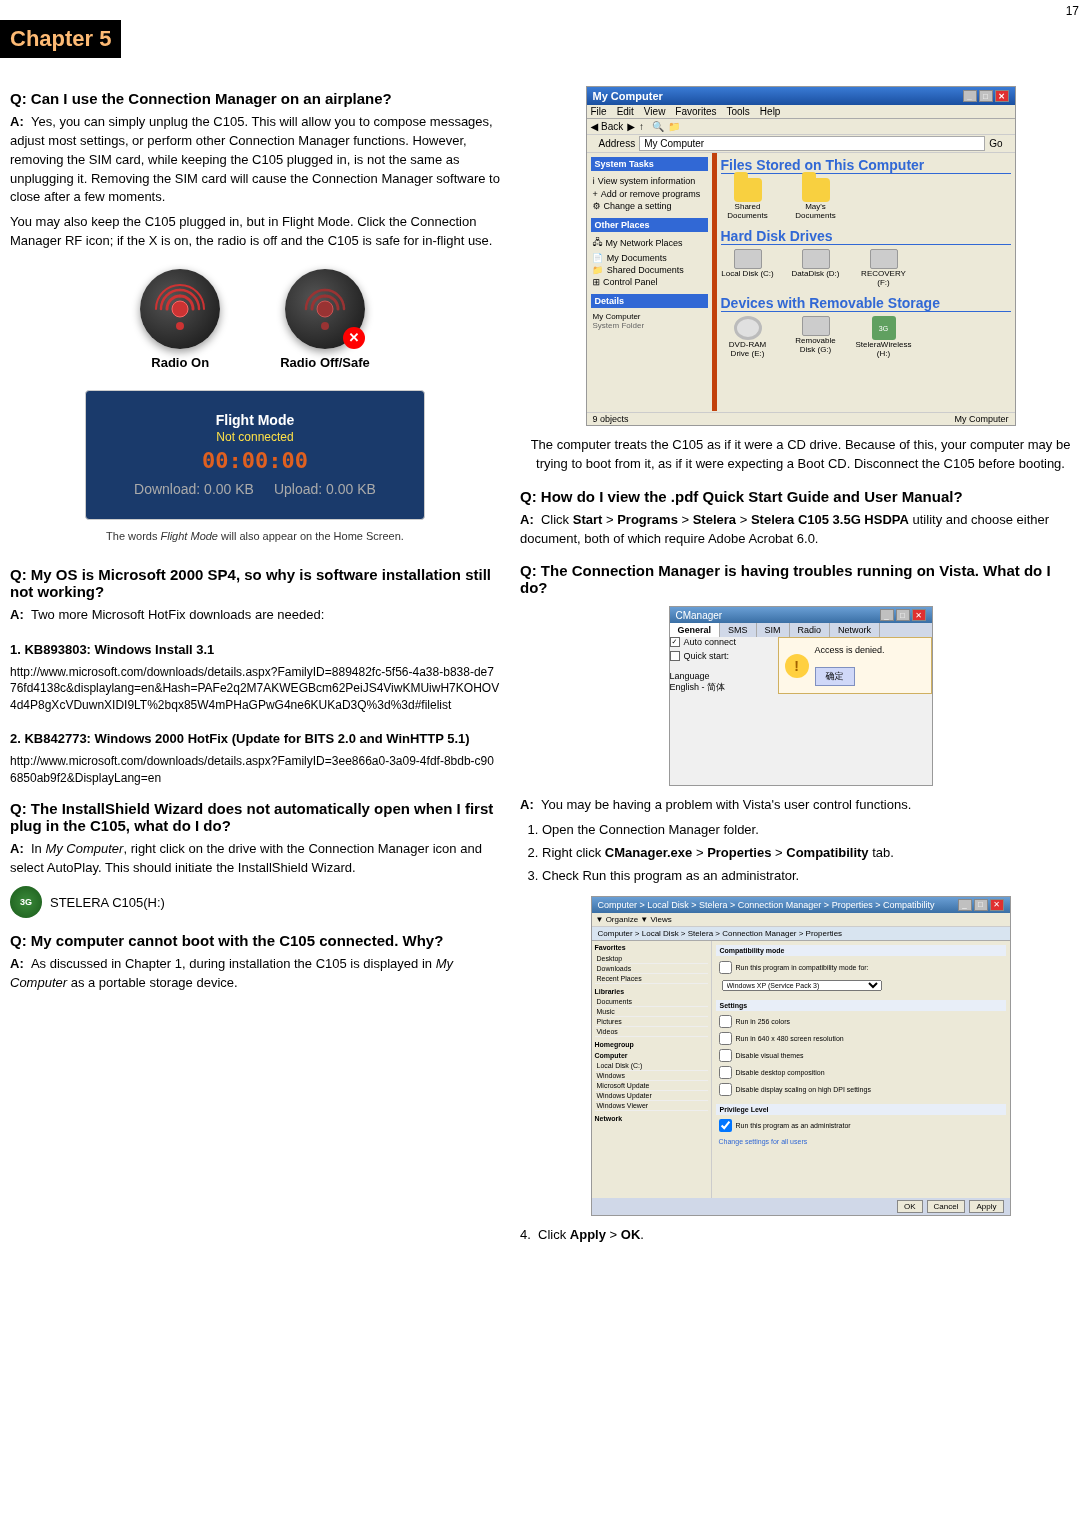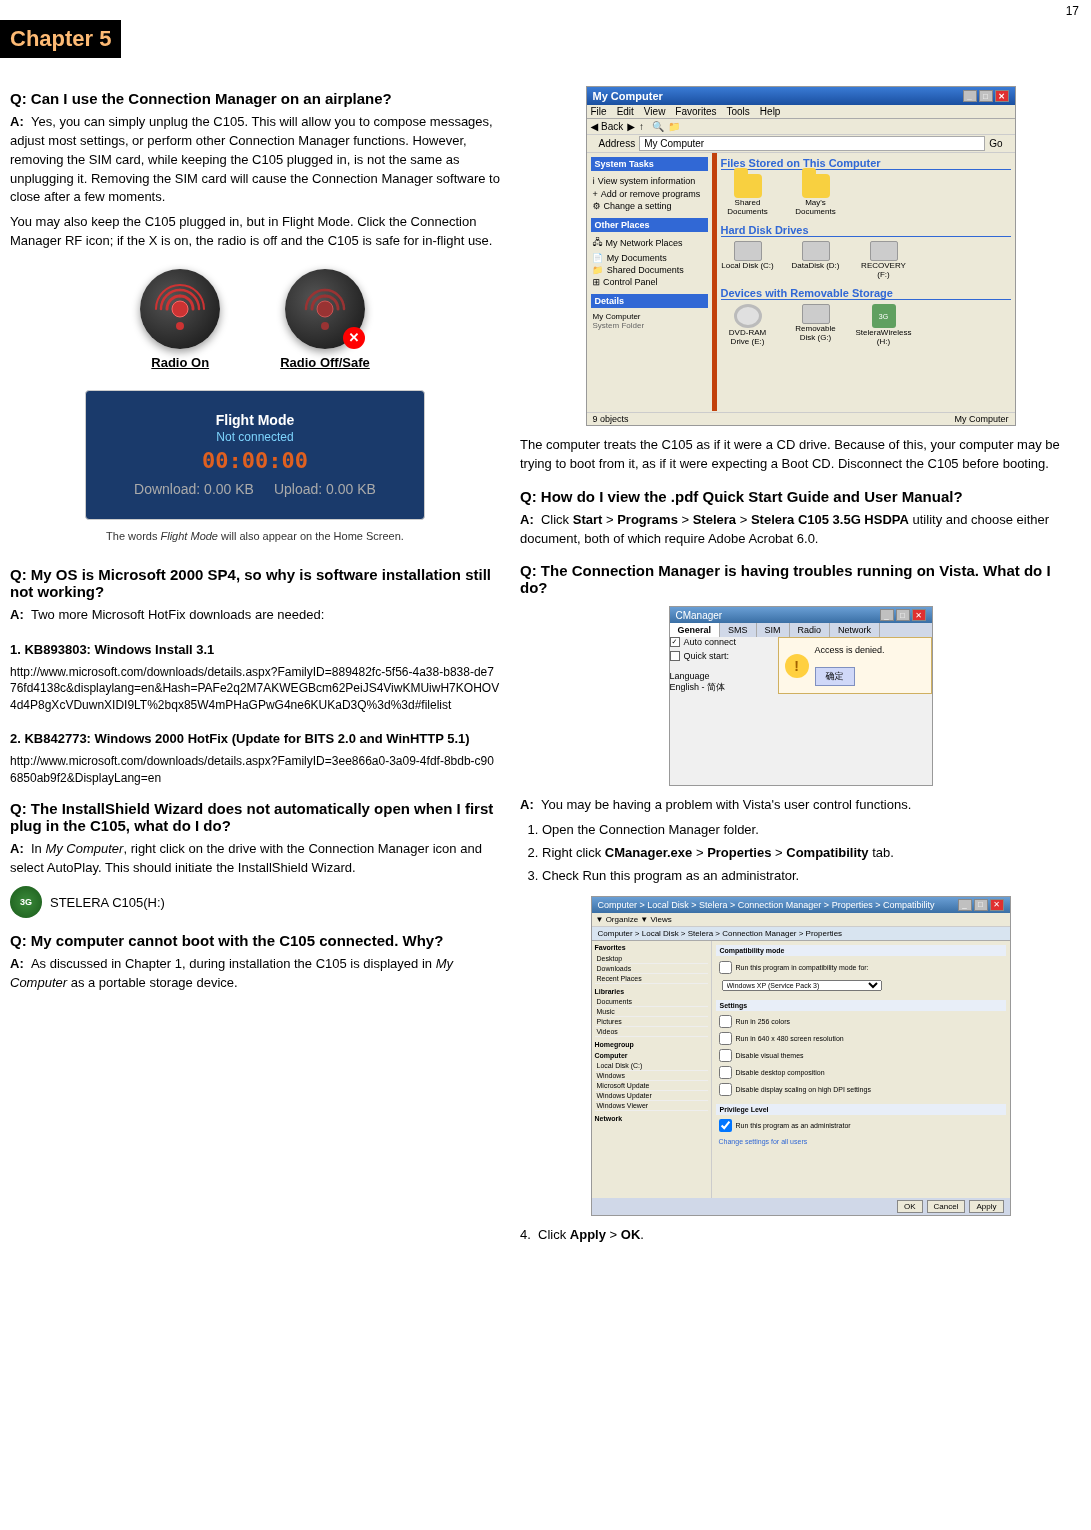--- a/index.html
+++ b/index.html
@@ -62,21 +62,20 @@
     ol li {
       margin-bottom: 4px;
       line-height: 1.45;
     }
     .radio-icons {
       display: flex;
       justify-content: center;
       gap: 60px;
       margin: 18px 0 10px 0;
       align-items: flex-end;
-      text-decoration: underline;
     }
     .radio-icon-group {
       text-align: center;
     }
     .radio-icon-group .label {
       font-weight: bold;
       margin-top: 6px;
       font-size: 13px;
     }
     .radio-circle {
@@ -124,21 +123,21 @@
       position: relative;
       border-radius: 4px;
     }
     .flight-mode-img .fm-title {
       color: #fff;
       font-size: 14px;
       font-weight: bold;
       margin-bottom: 2px;
     }
     .flight-mode-img .fm-status {
-      color: #7dd3fc;
+      color: #fde047;
       font-size: 12px;
       margin-bottom: 4px;
     }
     .flight-mode-img .fm-time {
       color: #e06020;
       font-size: 22px;
       font-weight: bold;
       font-family: monospace;
     }
     .flight-mode-img .fm-bottom {
@@ -288,21 +287,21 @@
       flex: 1;
       padding: 4px;
       overflow: auto;
       font-size: 9px;
     }
     .win-section-title {
       color: #3168d5;
       font-weight: bold;
       border-bottom: 1px solid #3168d5;
       margin-bottom: 4px;
-      font-size: 11px;
+      font-size: 14px;
     }
     .file-grid {
       display: flex;
       gap: 14px;
       margin-bottom: 8px;
       flex-wrap: wrap;
     }
     .file-item {
       display: flex;
       flex-direction: column;
@@ -758,21 +757,21 @@
             </div>
           </div>
         </div>
         <div class="mycomp-status">
           <span>9 objects</span>
           <span>My Computer</span>
         </div>
       </div>
     </div>
 
-    <p style="margin:10px 0 14px 0; line-height:1.45;">The computer treats the C105 as if it were a CD drive. Because of this, your computer may be trying to boot from it, as if it were expecting a Boot CD. Disconnect the C105 before booting.</p>
+    <p style="margin:10px 0 14px 0; line-height:1.45;text-align:center;">The computer treats the C105 as if it were a CD drive. Because of this, your computer may be trying to boot from it, as if it were expecting a Boot CD. Disconnect the C105 before booting.</p>
 
     <div class="question">
       <span>Q: How do I view the .pdf Quick Start Guide and User Manual?</span>
     </div>
     <div class="answer-block">
       <p>
         <span class="a-label">A:</span>
         &nbsp;Click <strong>Start</strong> &gt; <strong>Programs</strong> &gt; <strong>Stelera</strong> &gt; <strong>Stelera C105 3.5G HSDPA</strong> utility and choose either document, both of which require Adobe Acrobat 6.0.
       </p>
     </div>

